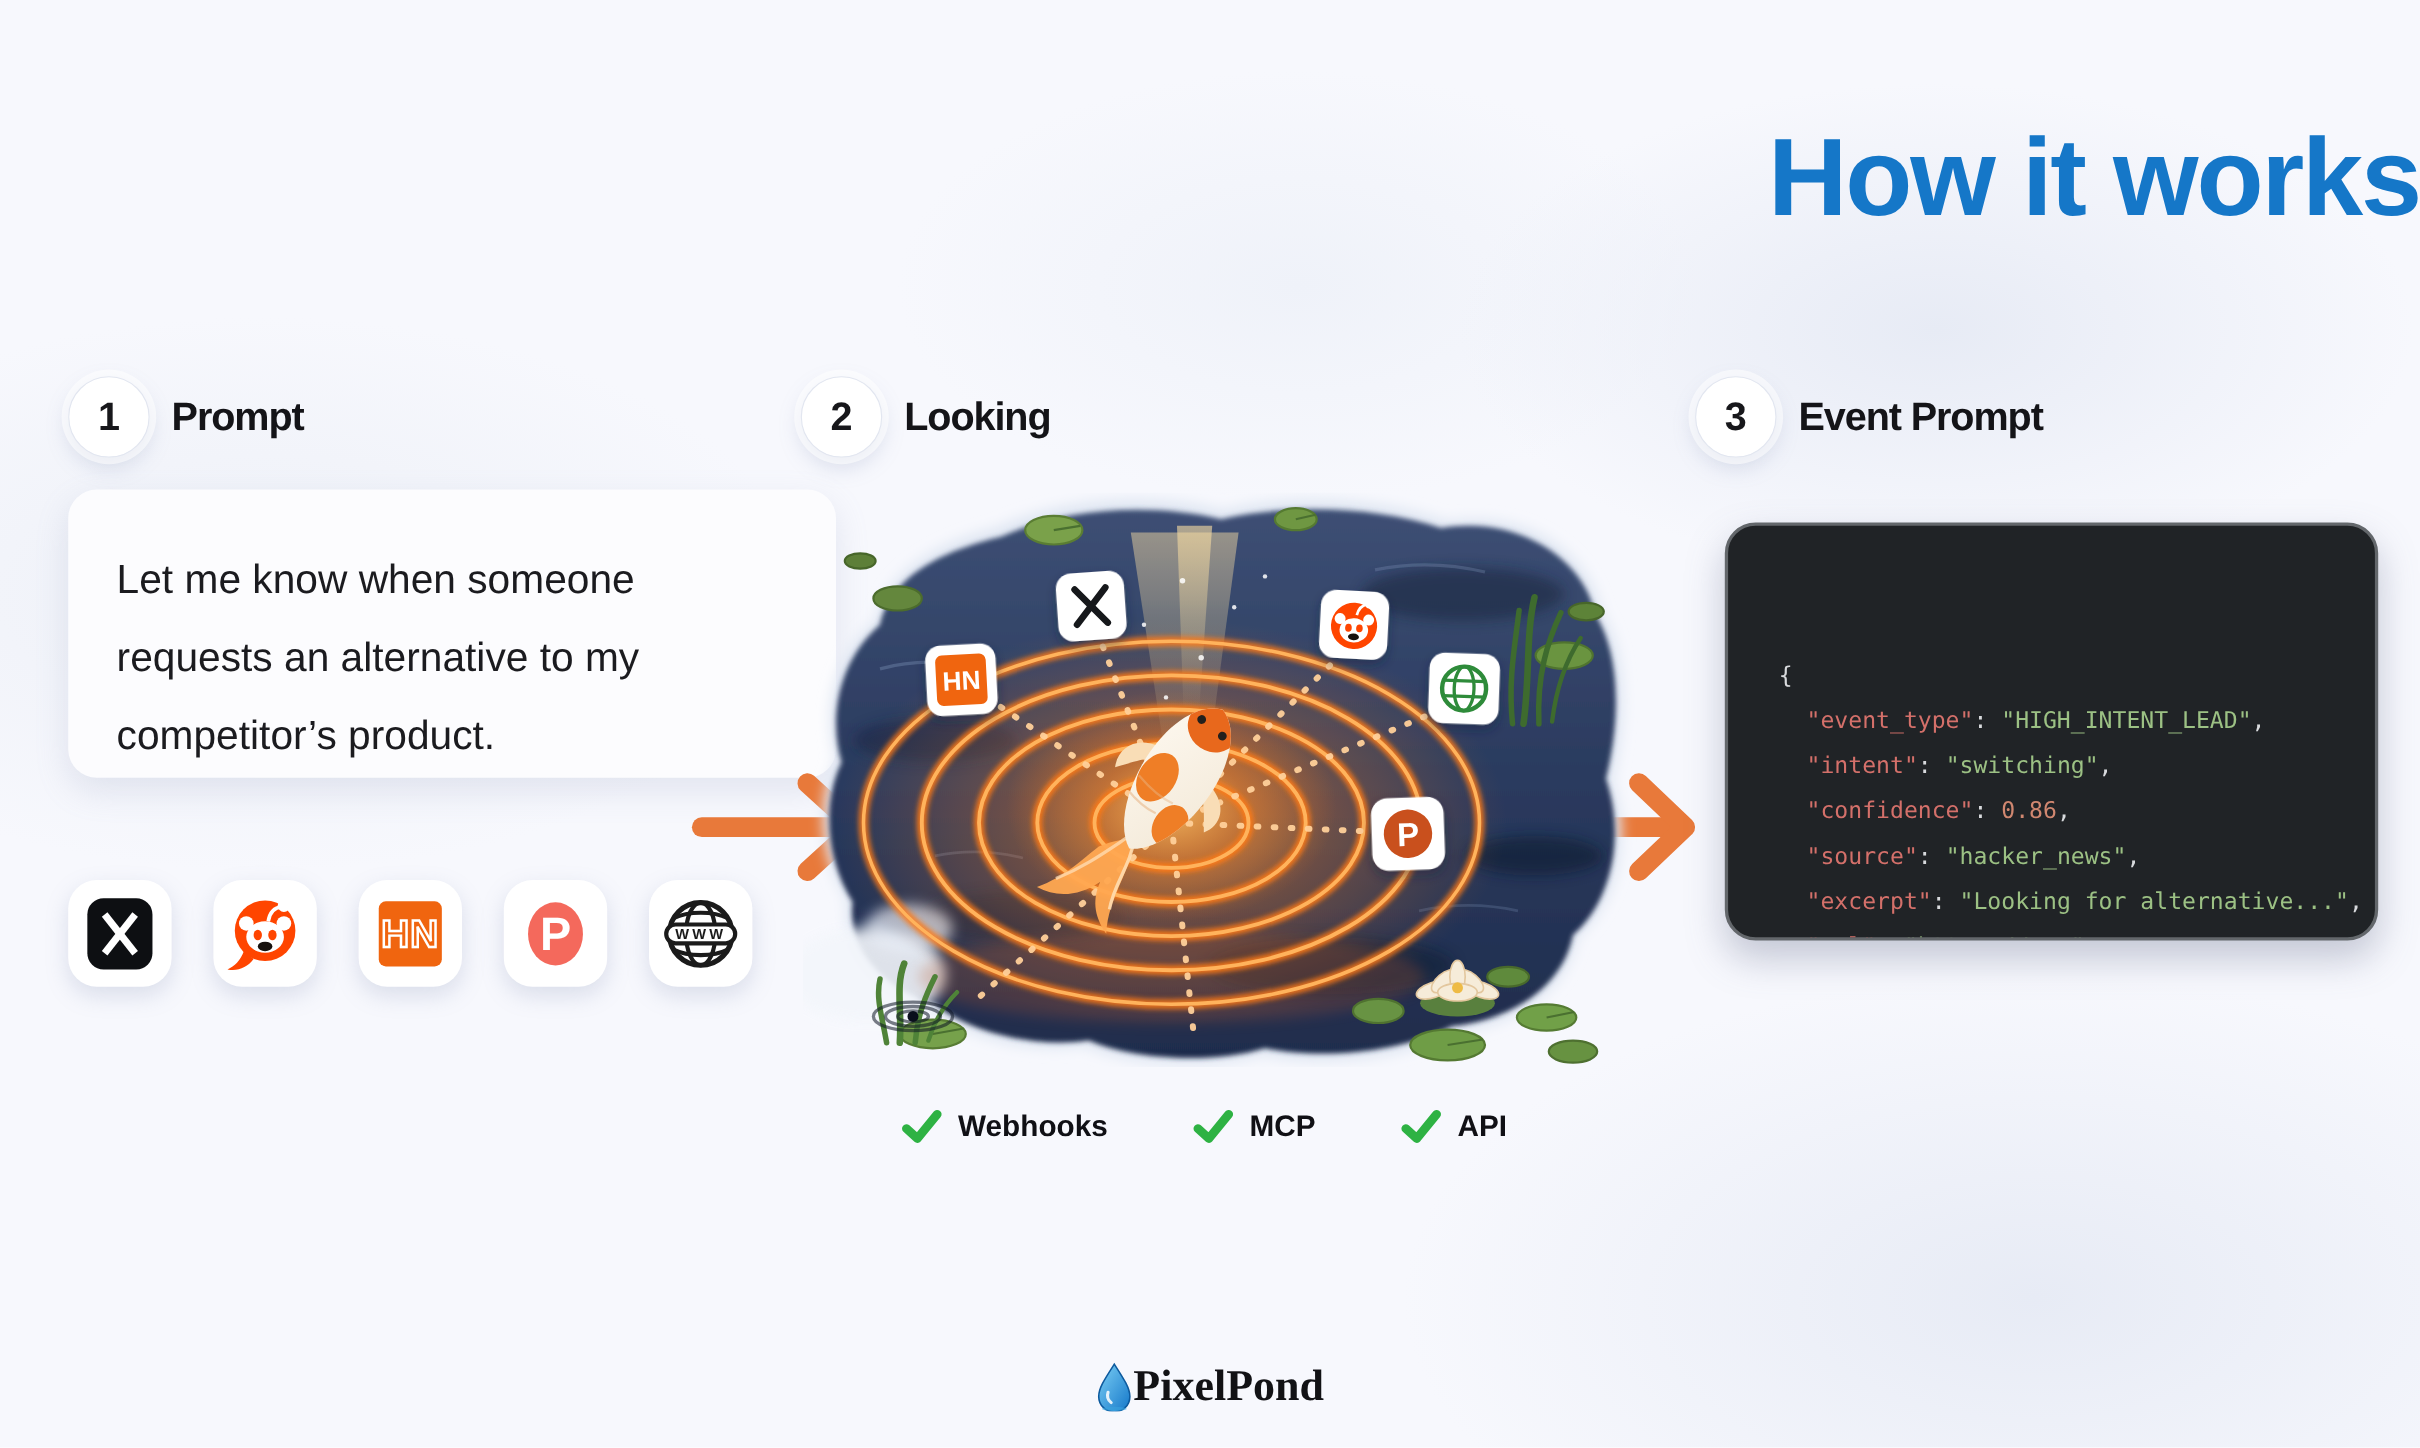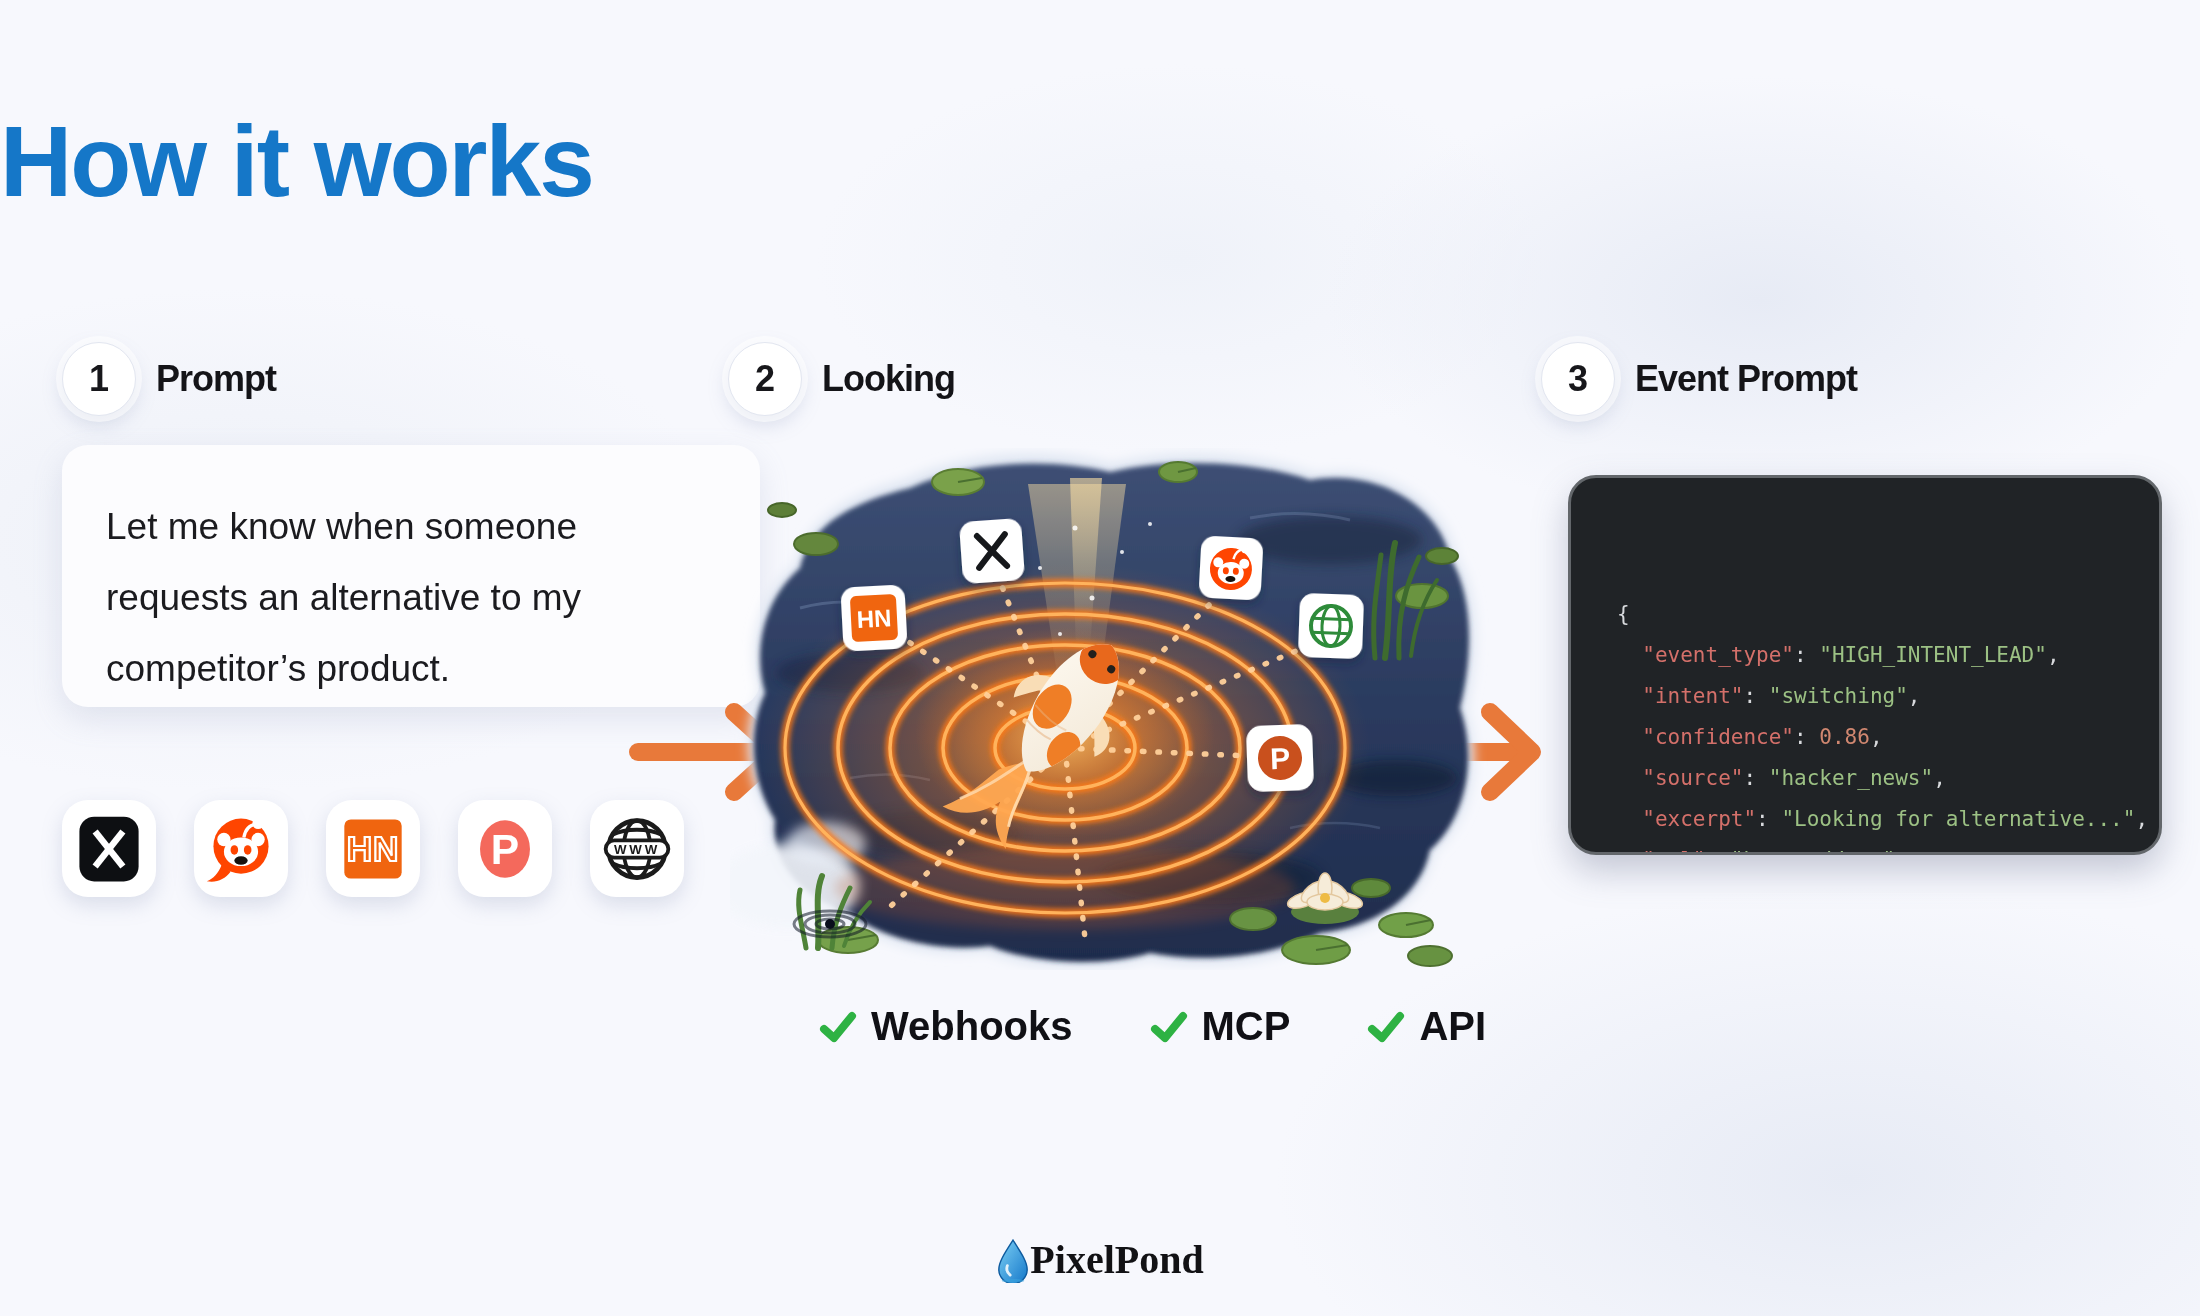--- a/index.html
+++ b/index.html
@@ -8,21 +8,21 @@
     font-family:"Liberation Sans",sans-serif;
     background:
       radial-gradient(620px 320px at 1760px 300px, #e7ebf5 0%, rgba(231,235,245,0) 70%),
       radial-gradient(700px 360px at 240px 540px, #edf0f7 0%, rgba(237,240,247,0) 70%),
       radial-gradient(820px 420px at 1850px 1180px, #e7ebf5 0%, rgba(231,235,245,0) 70%),
       radial-gradient(520px 280px at 1180px 260px, #eff2f9 0%, rgba(239,242,249,0) 70%),
       #f7f8fd;
   }
   .abs{position:absolute;}
   .page-title{
-    left:0;right:0;top:104px;text-align:left;
+    left:0;right:0;top:104px;text-align:right;
     font-size:100px;font-weight:700;letter-spacing:-2px;color:#1577c8;
   }
   .step{display:flex;align-items:center;gap:20px;}
   .step-circle{
     width:72px;height:72px;border-radius:50%;background:#ffffff;
     border:1px solid #e2e6f0;
     box-shadow:0 0 0 6px rgba(255,255,255,.55), 0 8px 20px rgba(125,140,180,.28);
     display:flex;align-items:center;justify-content:center;
     font-size:36px;font-weight:700;color:#17171b;
   }
@@ -50,21 +50,21 @@
     background:#202326;border:3px solid #63676b;box-sizing:border-box;
     box-shadow:0 16px 34px rgba(100,110,140,.35);
     padding:34px 20px 0 46px;
     font-family:"DejaVu Sans Mono",monospace;font-size:21px;line-height:41px;
     white-space:pre;overflow:hidden;
   }
   .c-p{color:#d8dadd;} .c-k{color:#d4706a;} .c-s{color:#9cc184;} .c-n{color:#d08770;}
 
   .integrations{left:818px;top:1004px;display:flex;gap:76px;align-items:center;}
   .integration{display:flex;align-items:center;gap:13px;}
-  .integration-label{font-size:40px;font-weight:600;color:#101015;}
+  .integration-label{font-size:27px;font-weight:600;color:#101015;}
 
   .footer-logo{left:0;right:0;top:1236px;display:flex;justify-content:center;align-items:center;}
   .brand-name{font-family:"Liberation Serif",serif;font-weight:700;font-size:40px;color:#121215;}
 </style>
 </head>
 <body>
 
 <div class="canvas">
 
   <div class="abs page-title">How it works</div>

